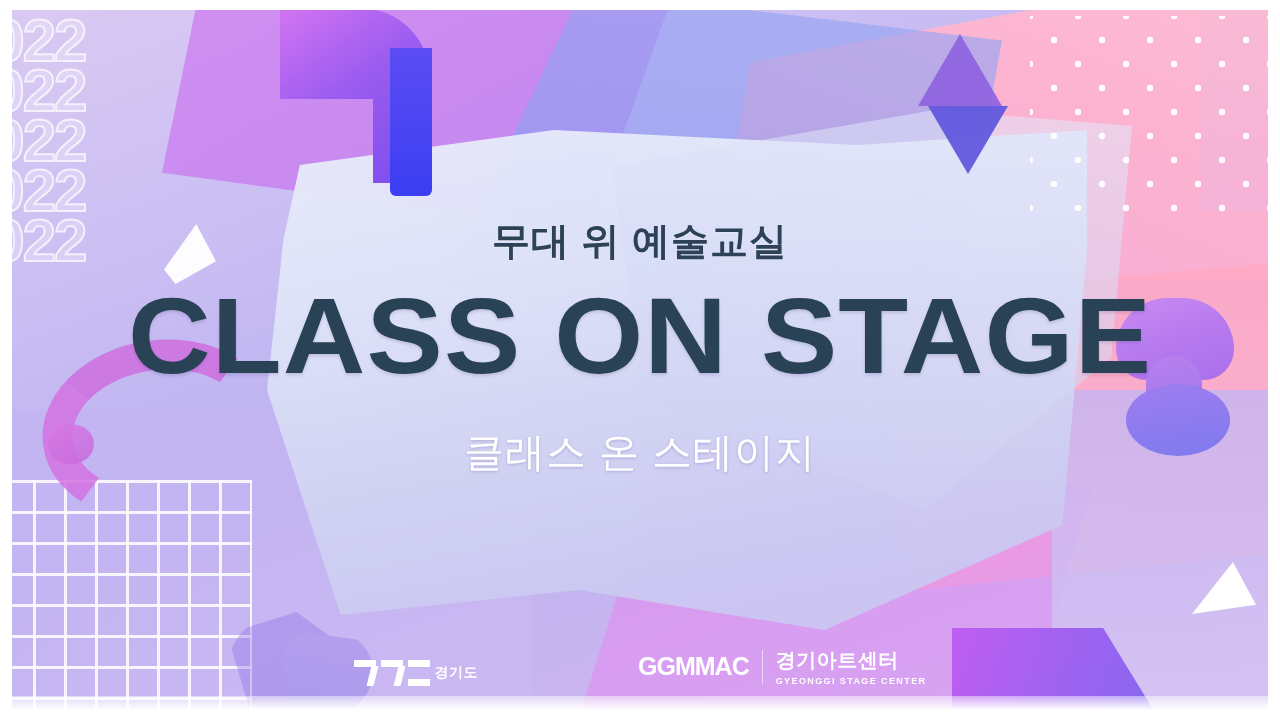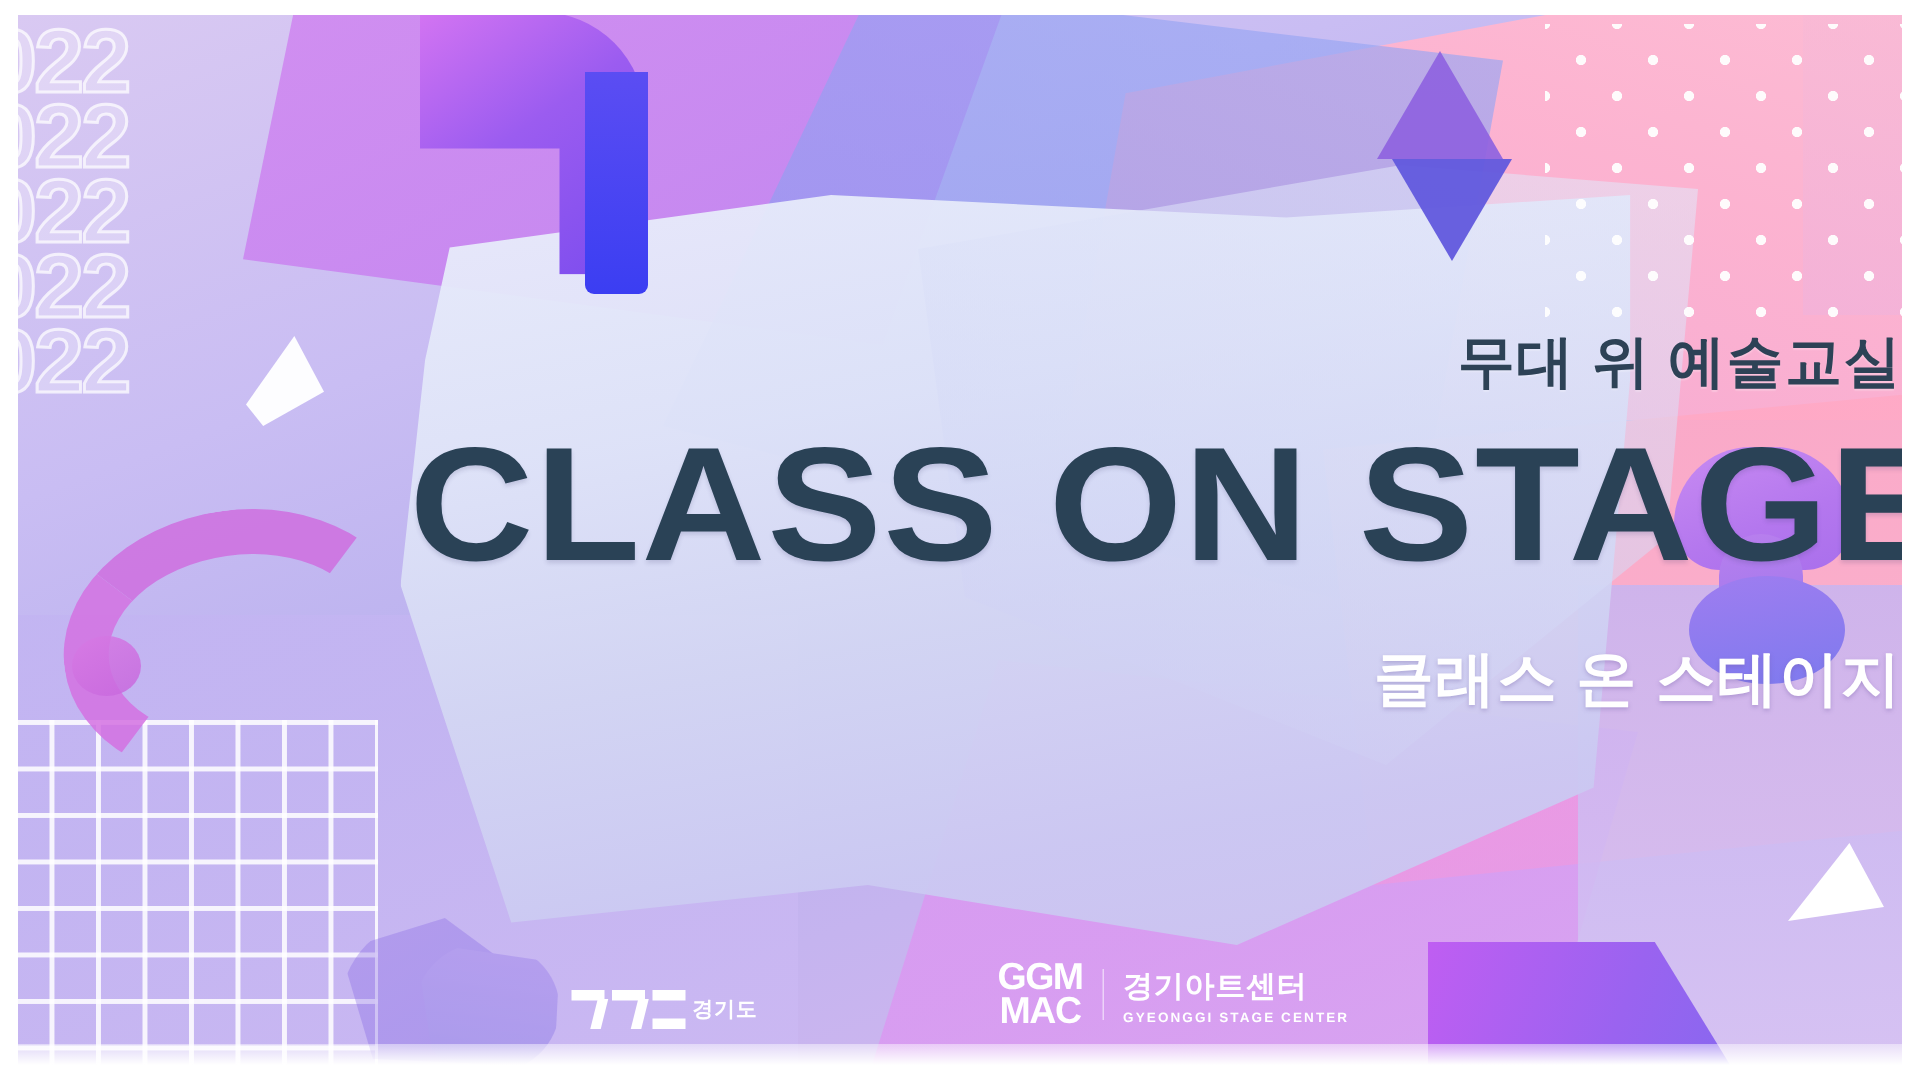--- a/index.html
+++ b/index.html
@@ -260,21 +260,21 @@
   }
 
   
   .title-block {
     position: absolute;
     left: 0; top: 0;
     width: 1256px; height: 700px;
     z-index: 10;
     display: flex;
     flex-direction: column;
-    align-items: flex-end;
+    align-items: center;
     justify-content: center;
     text-align: center;
     padding-bottom: 24px;
     box-sizing: border-box;
   }
   .eyebrow {
     font-family: "Liberation Sans", sans-serif;
     font-size: 38px;
     font-weight: 700;
     color: #2d4256;
@@ -289,21 +289,21 @@
     color: #2a4256;
     letter-spacing: 1px;
     line-height: 1.02;
     margin: 0;
     transform: scaleX(1.06);
     text-shadow: 0 2px 3px rgba(60,60,110,.18);
   }
   .subtitle {
     font-family: "Liberation Sans", sans-serif;
     font-size: 40px;
-    font-weight: 700;
+    font-weight: 400;
     color: #ffffff;
     letter-spacing: 1px;
     margin: 34px 0 0 0;
     text-shadow: 0 1px 3px rgba(110,90,160,.35);
   }
 
   
   .logo-row {
     position: absolute;
     left: 0; bottom: 24px;
@@ -335,21 +335,21 @@
     width: 22px; height: 7px; background: #ffffff; transform: none;
   }
   .gg-name {
     font-family: "Liberation Sans", sans-serif;
     font-size: 14px; font-weight: 700; color: #ffffff; letter-spacing: .5px;
   }
 
   
   .ggac-logo { display: flex; align-items: center; gap: 13px; }
   .ggac-mark {
-    display: flex; flex-direction: column; align-items: center;
+    display: flex; flex-direction: row; align-items: center;
     font-family: "Liberation Sans", sans-serif;
     font-weight: 700; color: #ffffff; line-height: .92;
   }
   .ggac-mark .l1 { font-size: 25px; letter-spacing: -1px; }
   .ggac-mark .l2 { font-size: 25px; letter-spacing: -1px; }
   .ggac-divider { width: 1px; height: 34px; background: rgba(255,255,255,.55); }
   .ggac-text { display: flex; flex-direction: column; gap: 2px; }
   .ggac-kr {
     font-family: "Liberation Sans", sans-serif;
     font-size: 20px; font-weight: 700; color: #ffffff; letter-spacing: .5px;

